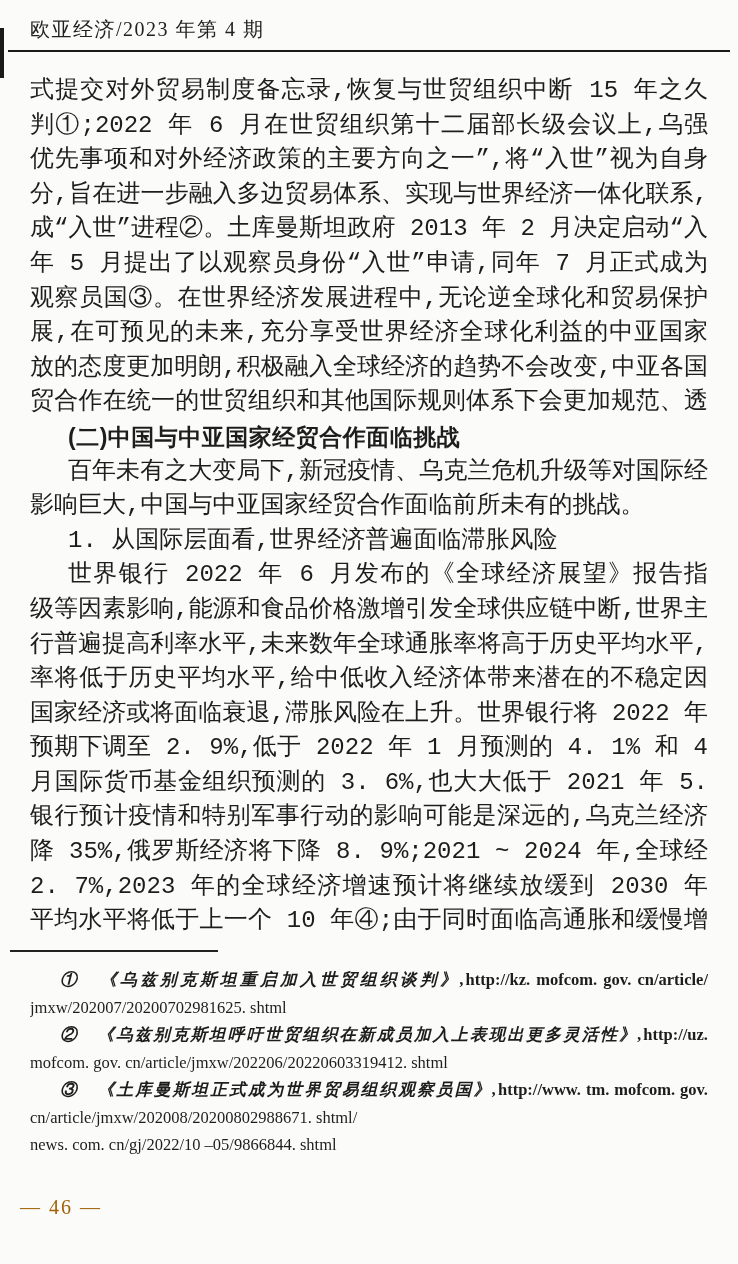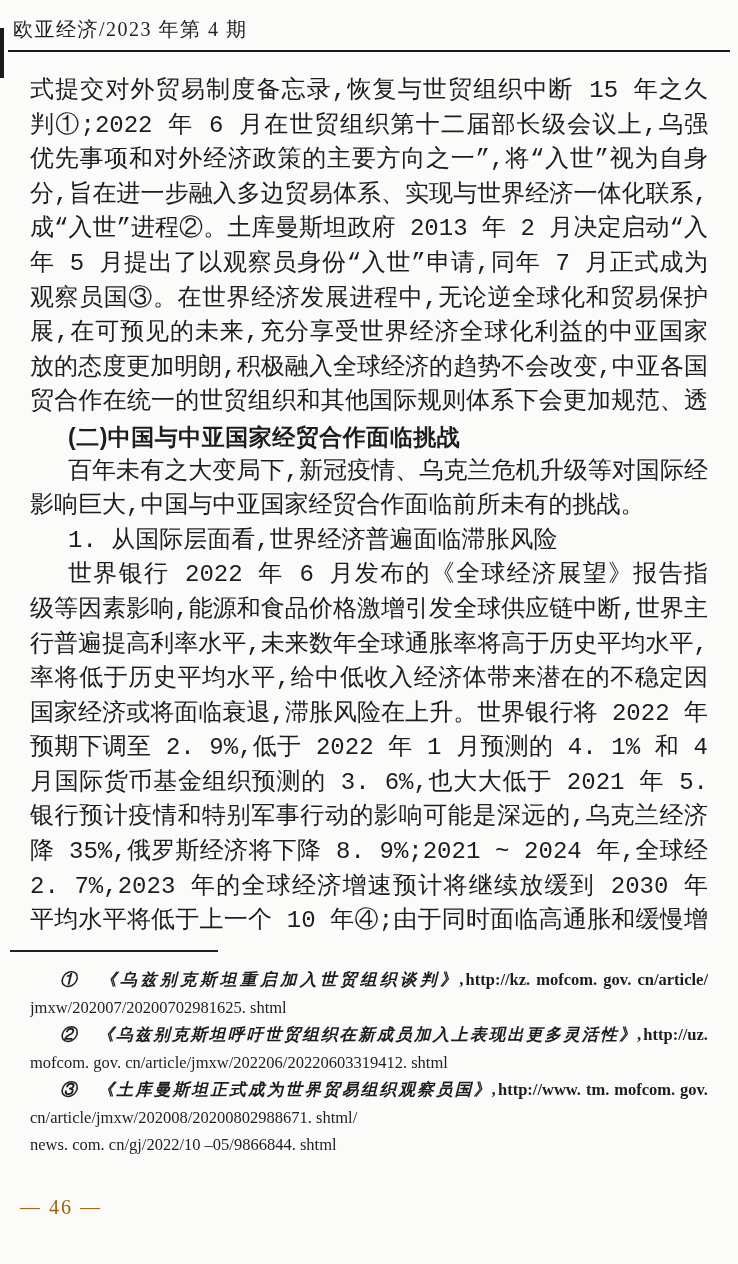--- a/index.html
+++ b/index.html
@@ -14,21 +14,21 @@
   }
   
   .edge-artifact {
     position: absolute;
     left: 0; top: 28px;
     width: 4px; height: 50px;
     background: #1a1a1a;
   }
   .running-header {
     position: absolute;
-    top: 16px; left: 13px;
+    top: 16px; left: 30px;
     font-size: 20px;
     letter-spacing: 1.5px;
     color: #222;
   }
   .header-rule {
     position: absolute;
     top: 50px; left: 8px; right: 8px;
     height: 2px;
     background: #1a1a1a;
   }

